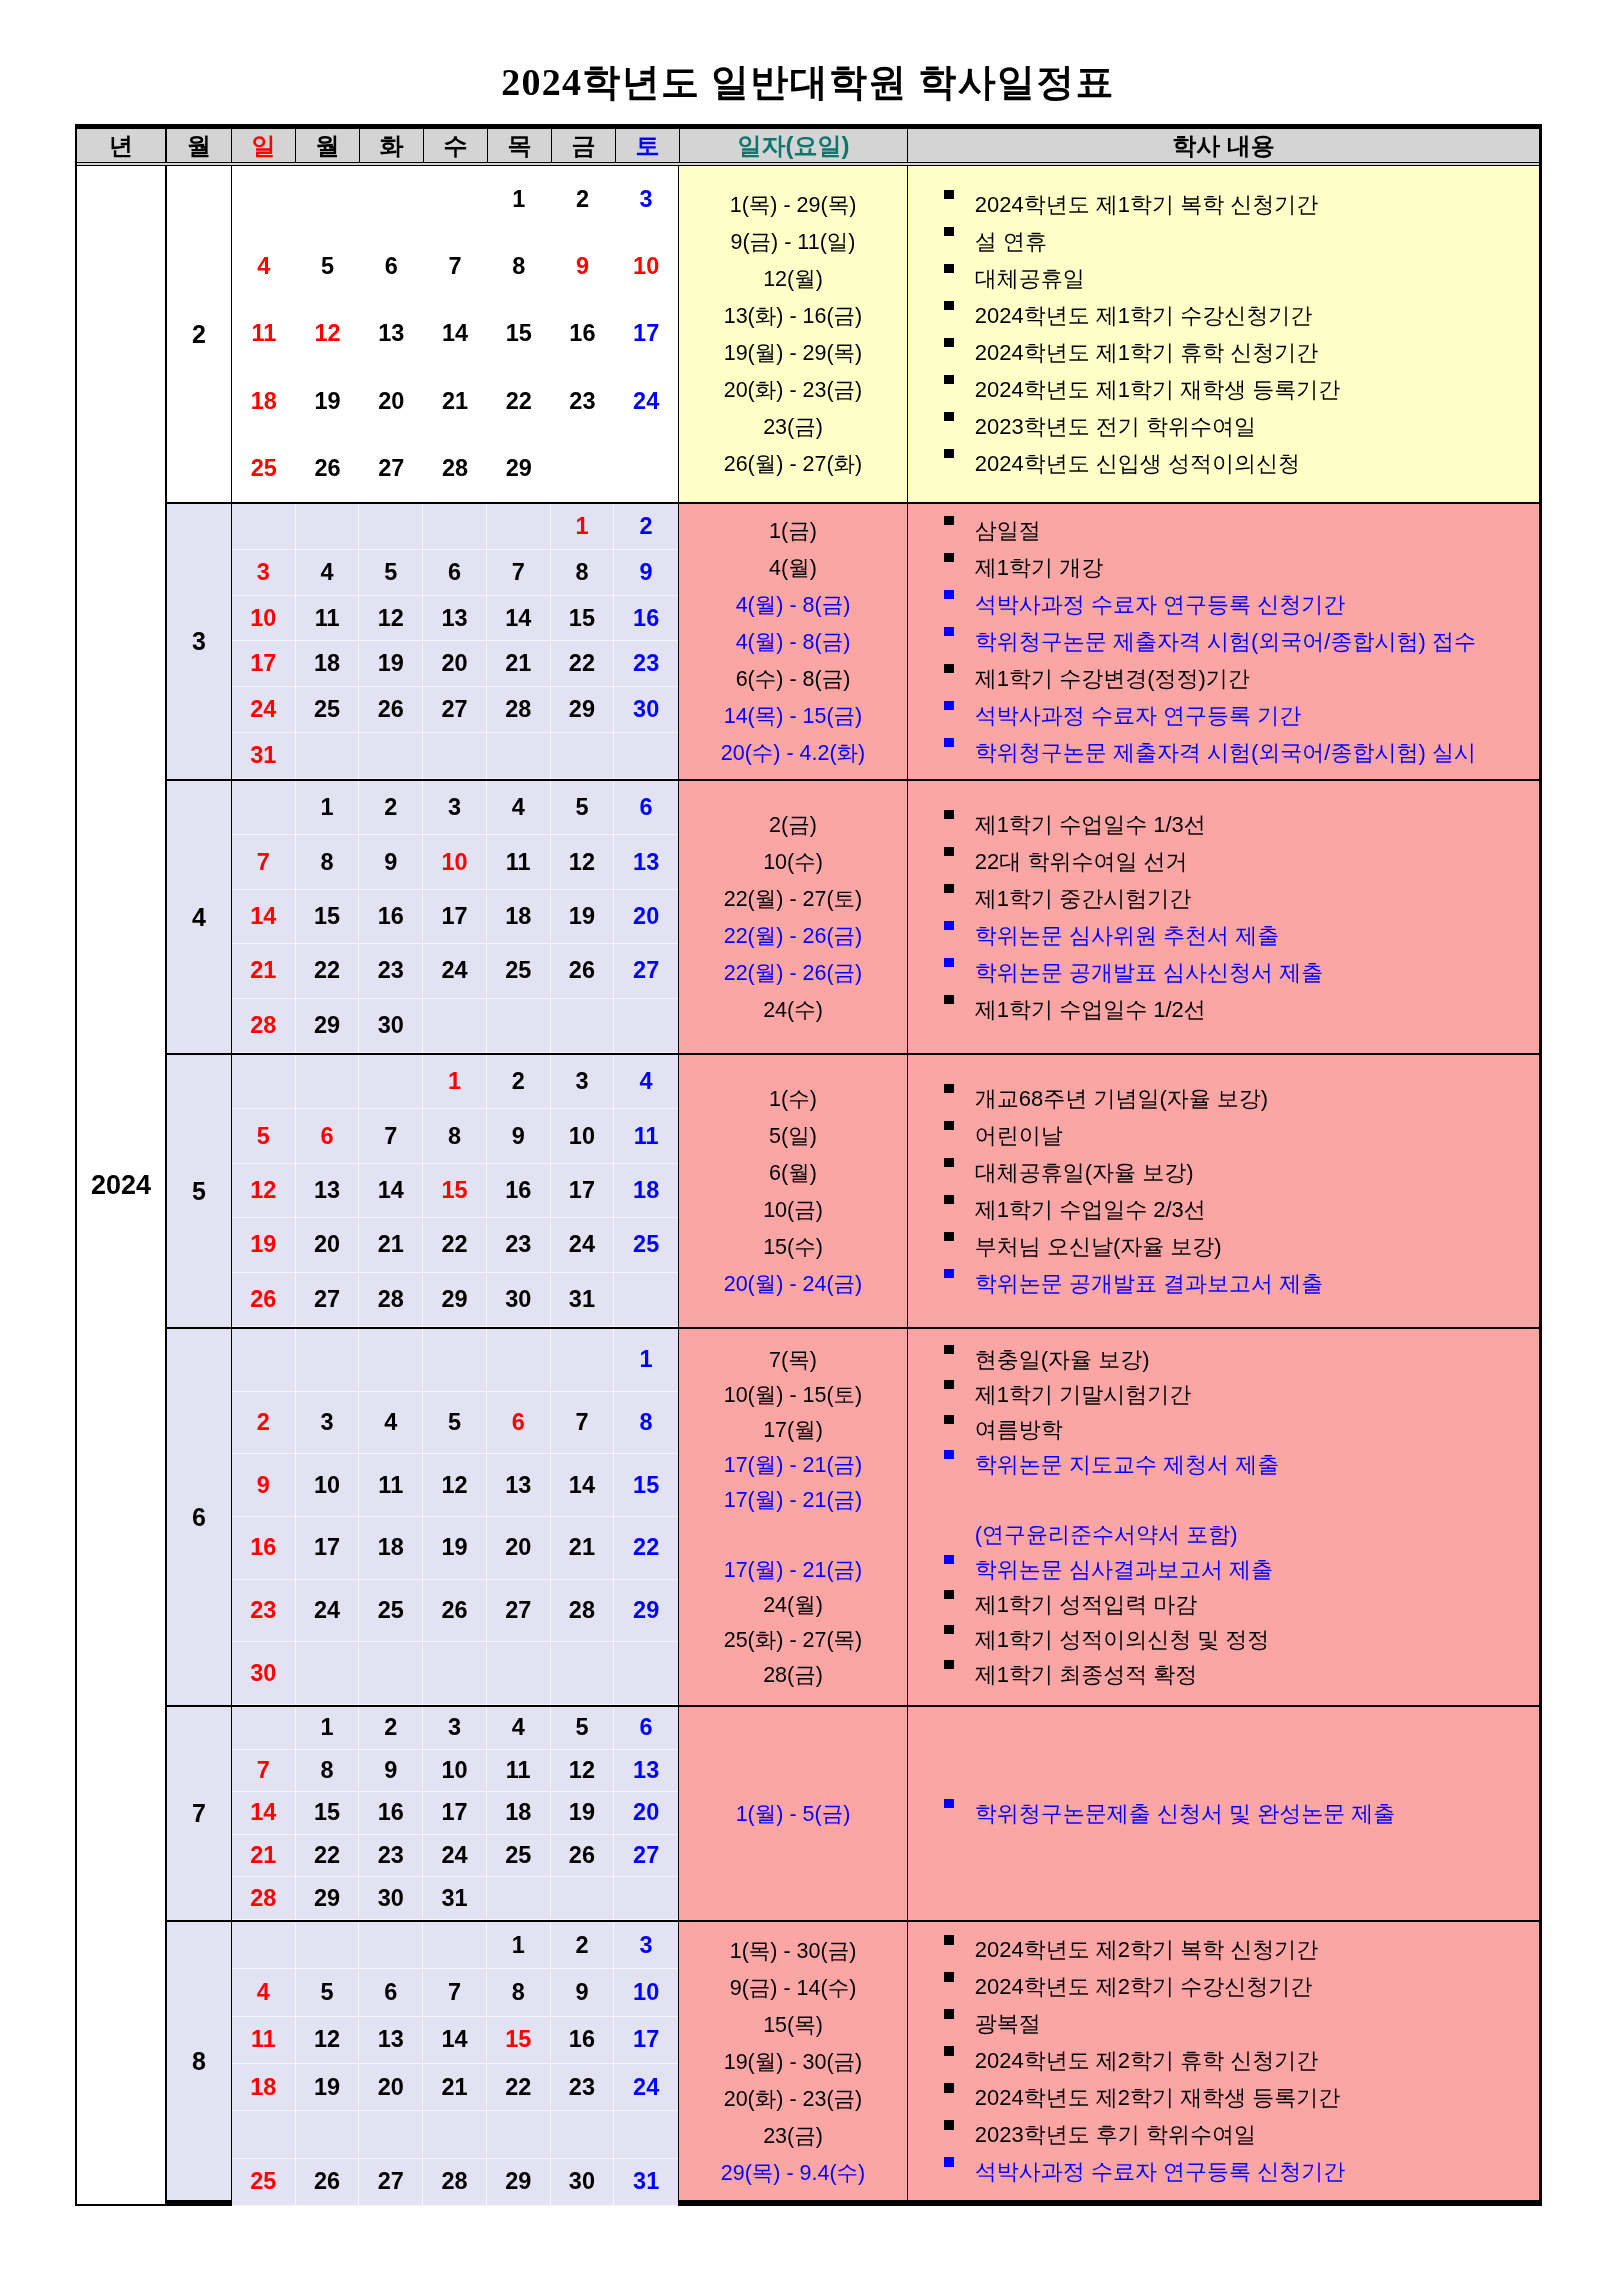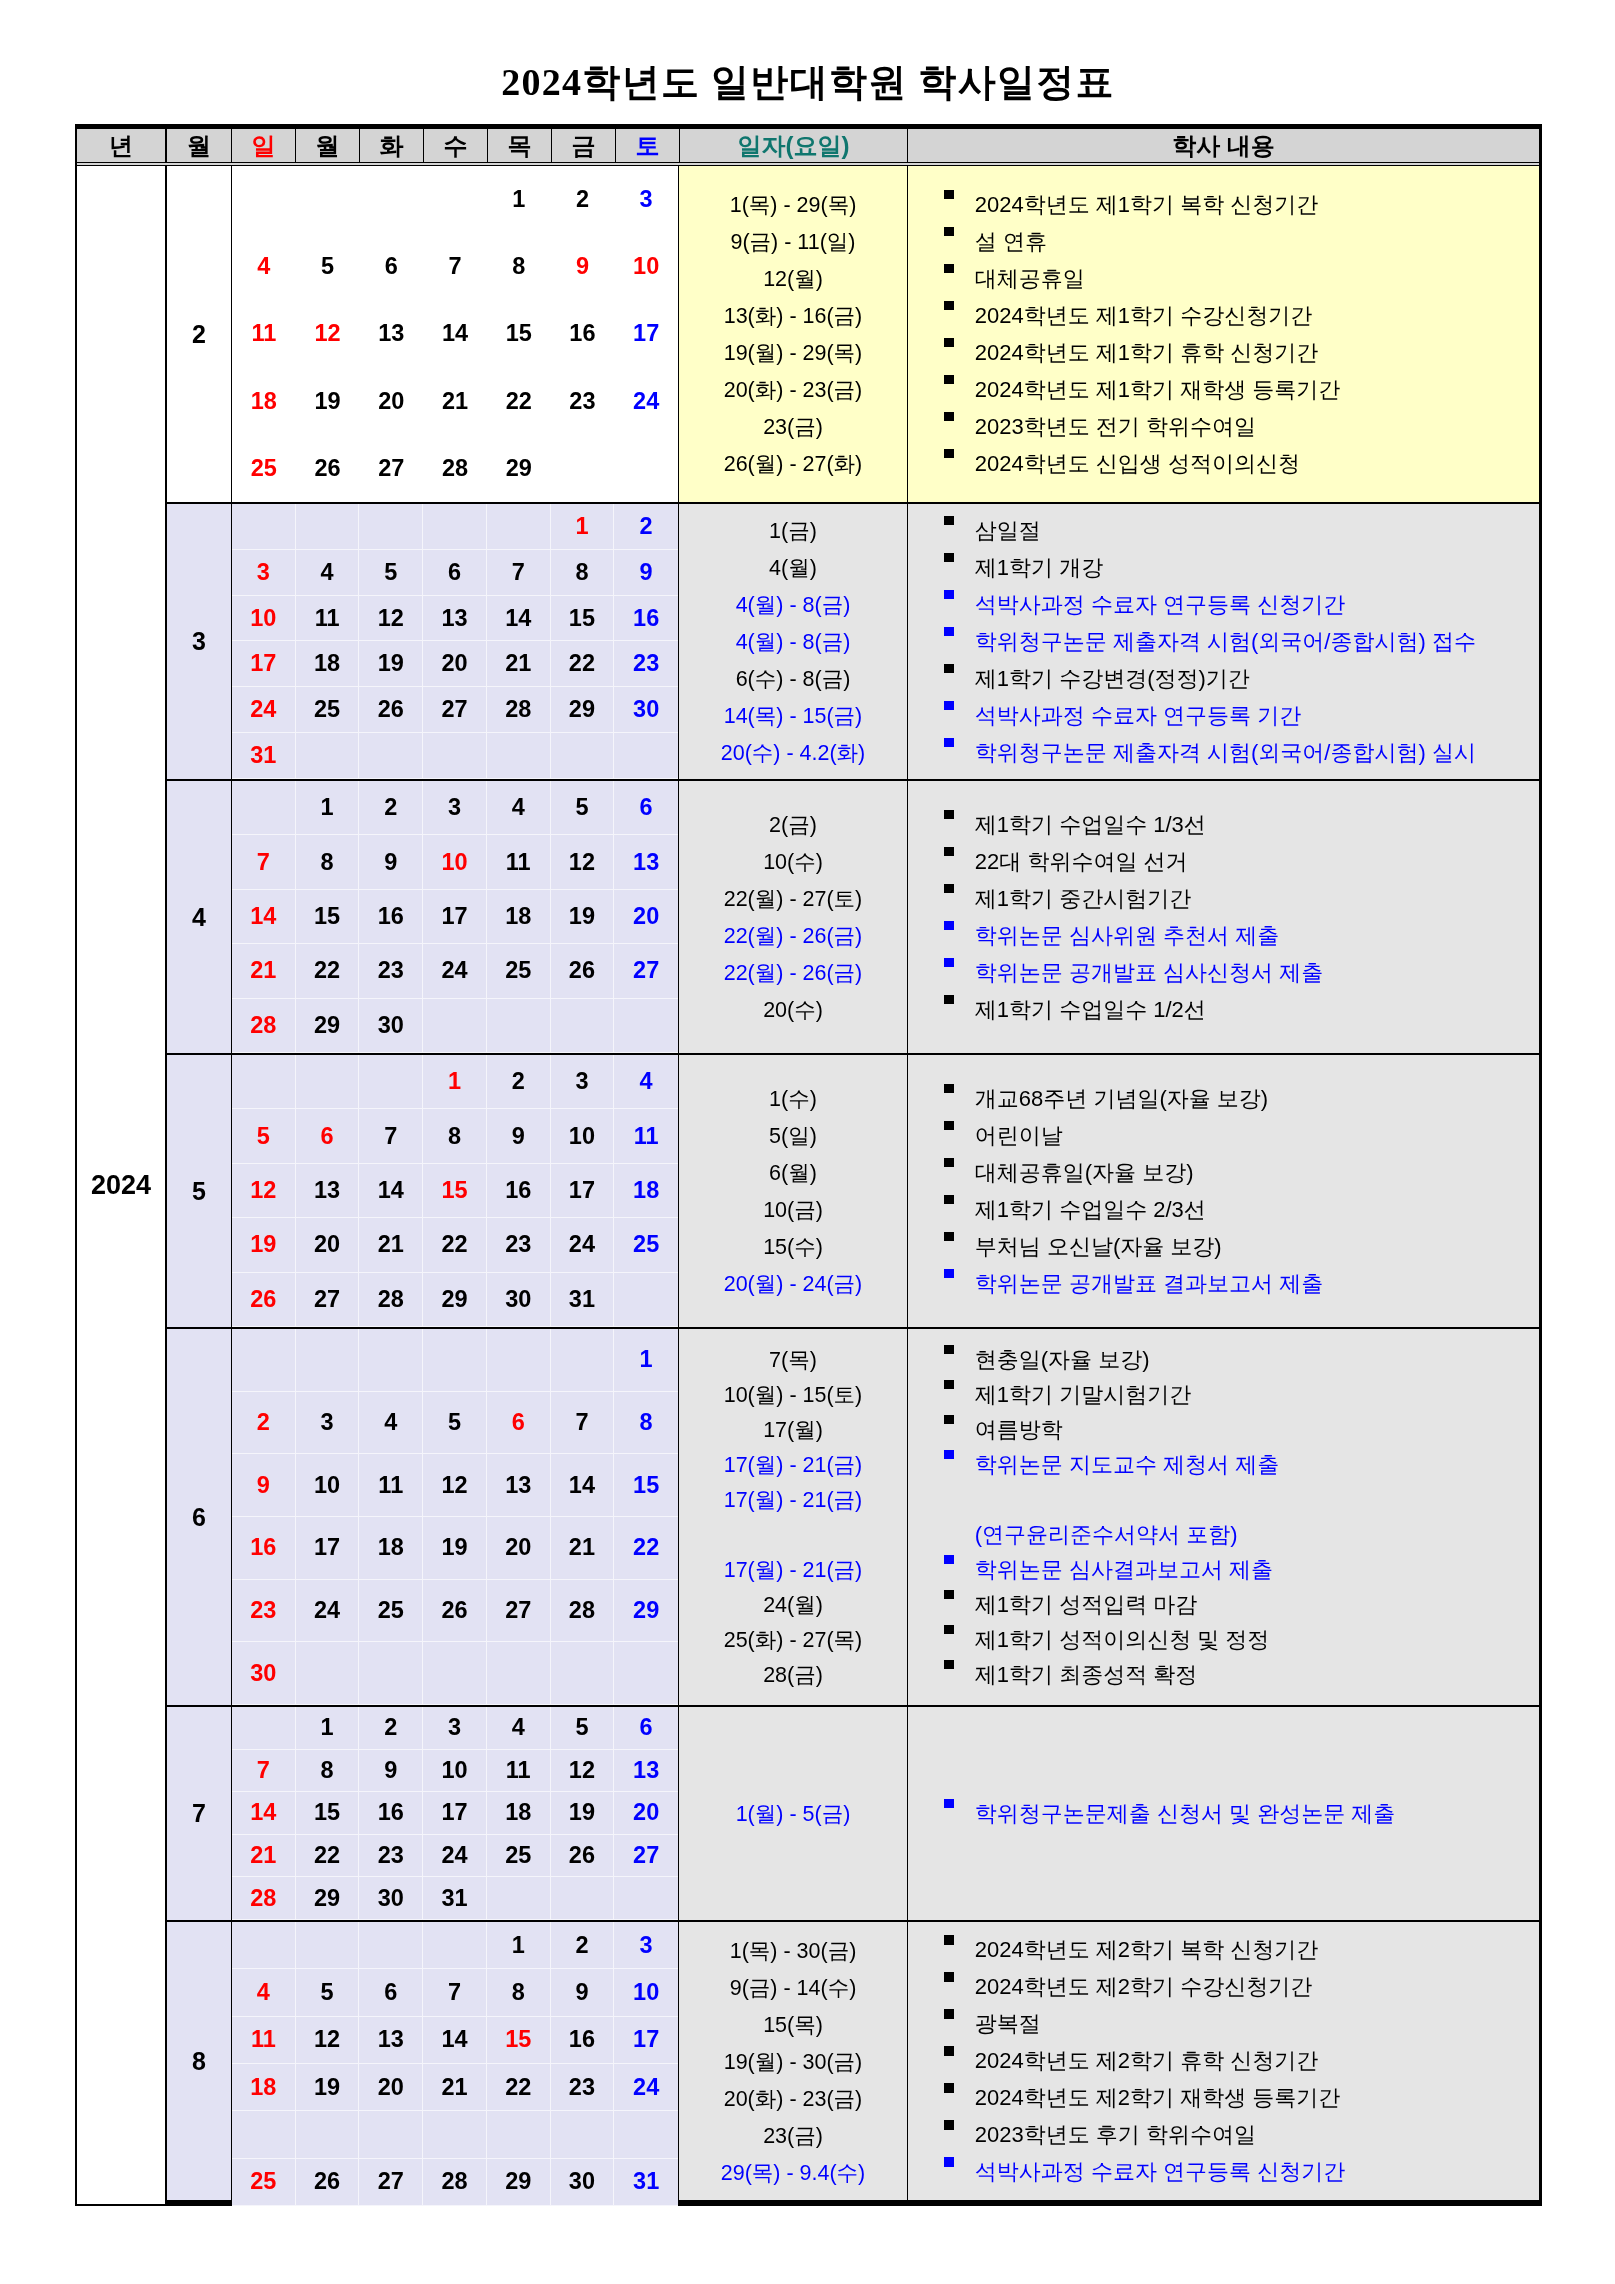--- a/index.html
+++ b/index.html
@@ -54,21 +54,21 @@
   }
   .cal{
     width:447px;flex:0 0 auto;box-sizing:border-box;border-right:1.3px solid #000;
     display:grid;grid-template-columns:repeat(7,1fr);overflow:hidden;
   }
   .c{display:flex;align-items:center;justify-content:center;font-size:23.5px;font-weight:700;}
   .theme-lav .mcol,.theme-lav .cal{background:var(--lav);}
   .theme-lav .c{border-right:1.3px solid rgba(255,255,255,0.65);border-bottom:1.3px solid rgba(255,255,255,0.65);}
   .theme-lav .c:nth-child(7n){border-right:none;}
   .sched{
-    flex:1;position:relative;box-sizing:border-box;background:#e5e5e5;
+    flex:1;position:relative;box-sizing:border-box;background:#fca5a5;
     display:flex;flex-direction:column;justify-content:center;
   }
   .theme-feb .sched{background:var(--yel);}
   .vline{position:absolute;left:228px;top:0;bottom:0;width:1.3px;background:#000;}
   .sline{display:flex;align-items:center;height:37px;flex:0 0 auto;}
   .m-6 .sline{height:35px;}
   .sdate{
     width:228px;flex:0 0 auto;text-align:center;font-size:21.5px;white-space:nowrap;
   }
   .sevent{
@@ -379,21 +379,21 @@
               </div>
             </div>
             <div class="sline" style="color: rgb(0, 0, 255);">
               <div class="sdate">22(월) - 26(금)</div>
               <div class="sevent">
                 <div class="bullet"></div>
                 <div>학위논문 공개발표 심사신청서 제출</div>
               </div>
             </div>
             <div class="sline" style="color: rgb(0, 0, 0);">
-              <div class="sdate">20(수)</div>
+              <div class="sdate">24(수)</div>
               <div class="sevent">
                 <div class="bullet"></div>
                 <div>제1학기 수업일수 1/2선</div>
               </div>
             </div>
           </div>
         </div>
         <div class="month-row m-5 theme-lav bt" style="height: 274px; flex: 0 0 auto;">
           <div class="mcol">
             <div>5</div>

